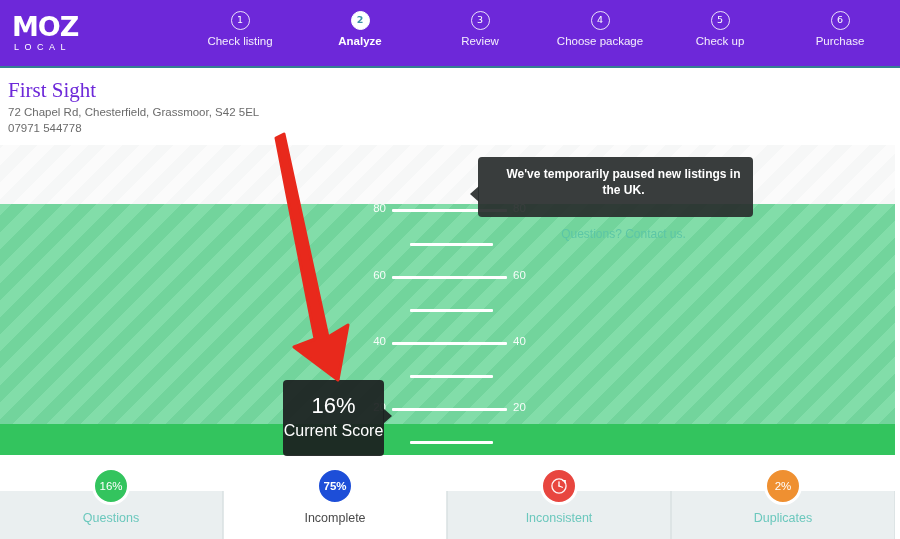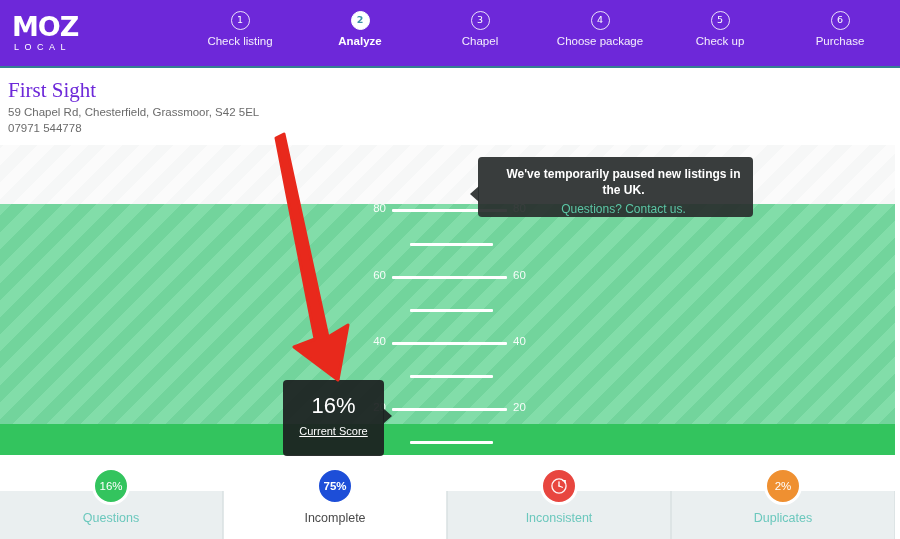--- a/index.html
+++ b/index.html
@@ -178,21 +178,21 @@
     border-right: 9px solid rgba(40,44,44,0.92);
   }
   .notice-text {
     font-size: 12px;
     color: #ffffff;
     font-weight: bold;
     line-height: 16px;
   }
   .notice-link {
     display: block;
-    margin-top: 4px;
+    margin-top: 29px;
     font-size: 12px;
     color: #5cc6a6;
     text-decoration: none;
     cursor: pointer;
   }
 
   .score-box {
     position: absolute; left: 283px; top: 380px;
     width: 101px; height: 76px;
     background: rgba(28,32,32,0.93);
@@ -208,25 +208,24 @@
     border-top: 8px solid transparent;
     border-bottom: 8px solid transparent;
     border-left: 9px solid rgba(28,32,32,0.93);
   }
   .score-val {
     font-size: 22px;
     color: #ffffff;
     line-height: 26px;
   }
   .score-cap {
-    font-size: 11px;
+    font-size: 16px;
     color: #ffffff;
     line-height: 16px;
     margin-top: 4px;
-    text-decoration: underline;
   }
 
   
   .arrow-anno {
     position: absolute; left: 270px; top: 132px;
     width: 110px; height: 260px;
     pointer-events: none;
   }
 
   
@@ -300,40 +299,40 @@
       <div class="step">
         <div class="step-num">1</div>
         <div class="step-label">Check listing</div>
       </div>
       <div class="step active">
         <div class="step-num">2</div>
         <div class="step-label">Analyze</div>
       </div>
       <div class="step">
         <div class="step-num">3</div>
-        <div class="step-label">Chapel</div>
+        <div class="step-label">Review</div>
       </div>
       <div class="step">
         <div class="step-num">4</div>
         <div class="step-label">Choose package</div>
       </div>
       <div class="step">
         <div class="step-num">5</div>
         <div class="step-label">Check up</div>
       </div>
       <div class="step">
         <div class="step-num">6</div>
         <div class="step-label">Purchase</div>
       </div>
     </div>
   </div>
 
   <div class="biz">
     <div class="biz-name">First Sight</div>
-    <div class="biz-addr">59 Chapel Rd, Chesterfield, Grassmoor, S42 5EL</div>
+    <div class="biz-addr">72 Chapel Rd, Chesterfield, Grassmoor, S42 5EL</div>
     <div class="biz-phone">07971 544778</div>
   </div>
 
   <div class="gauge">
     <div class="gauge-stripes-top"></div>
     <div class="gauge-stripes-mid"></div>
     <div class="gauge-fill"></div>
 
     <div class="ticks">
 

